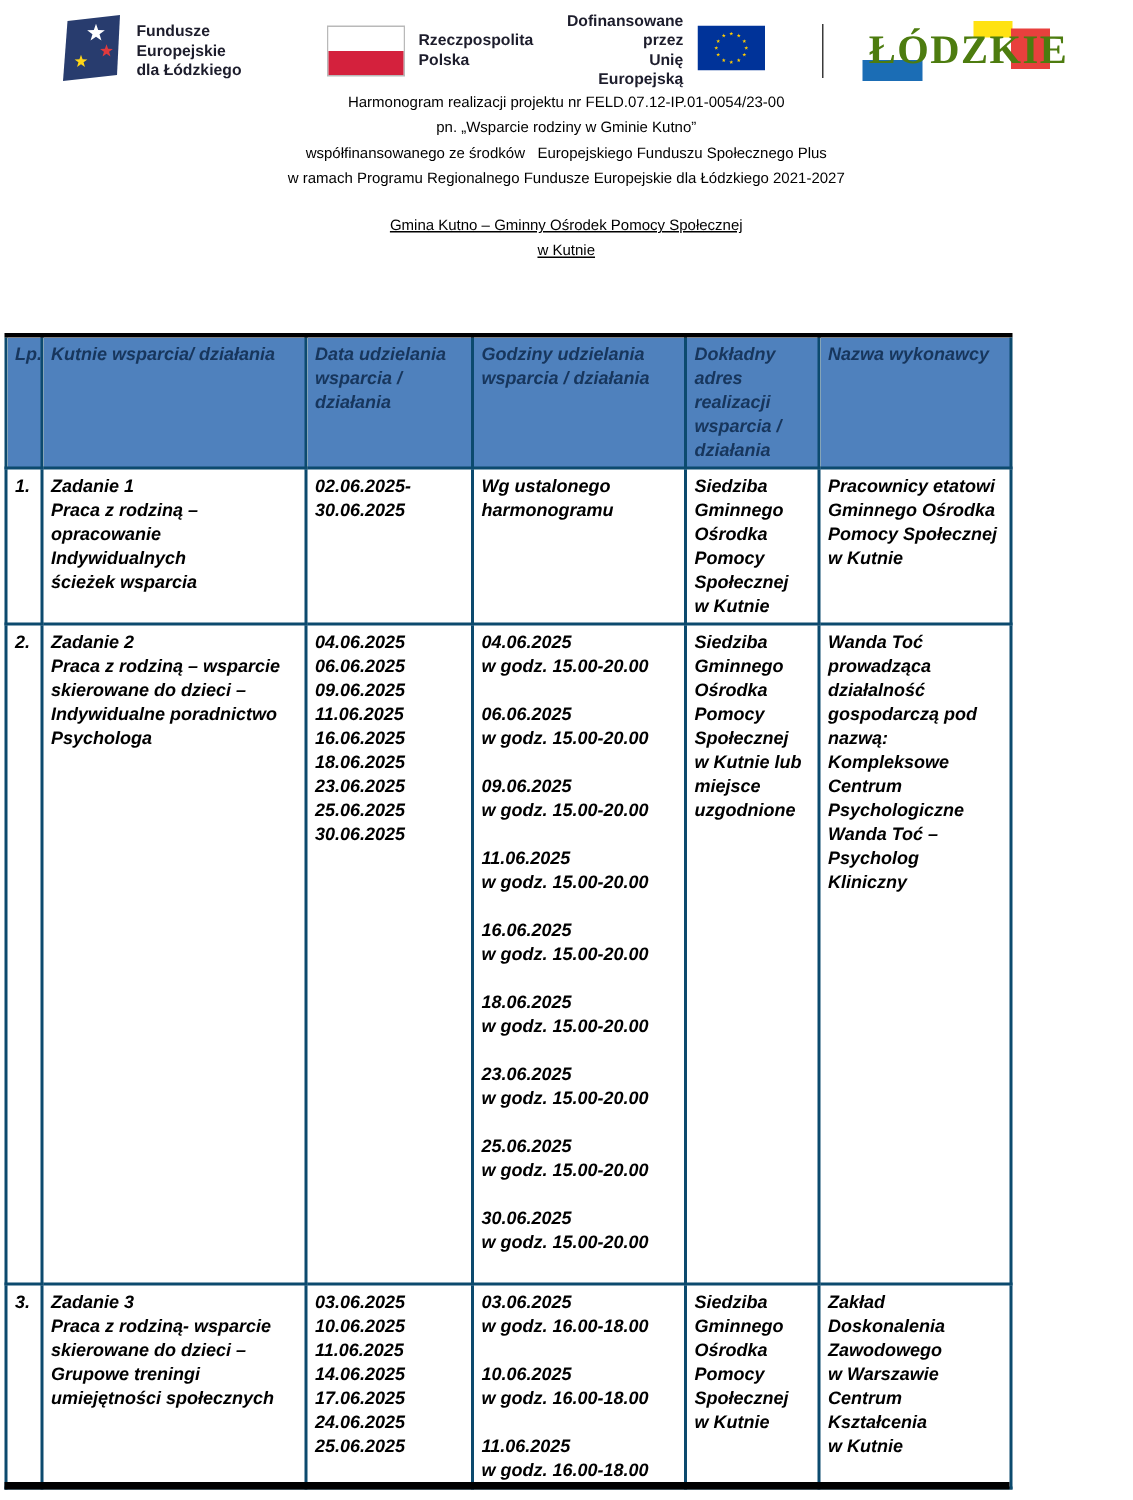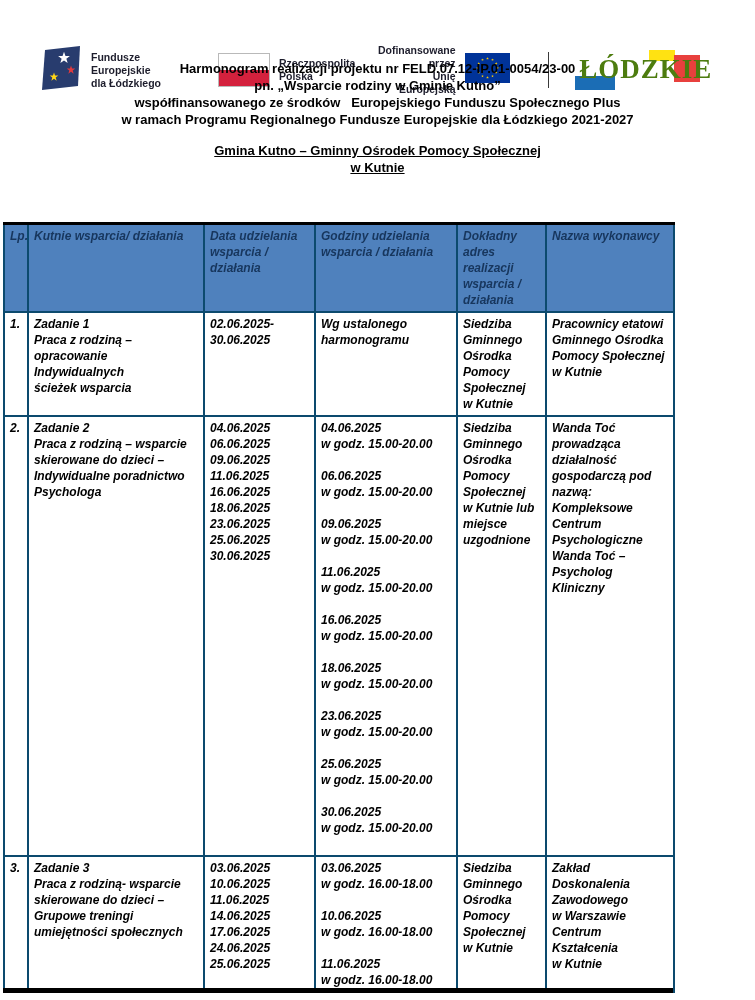--- a/index.html
+++ b/index.html
@@ -4,21 +4,21 @@
 <style>
   html,body { margin:0; padding:0; background:#ffffff; }
   .page {
     position:relative; width:755px; height:1000px; background:#ffffff;
     overflow:hidden; font-family:"Liberation Sans", sans-serif; color:#000;
   }
 
   
   .logos {
     position:absolute; top:8px; left:40px; width:660px; height:52px;
-    display:flex; align-items:center;margin-top:36px;
+    display:flex; align-items:center;
   }
   .logo-group { display:flex; align-items:center; }
   .logo-label {
     font-size:10.5px; font-weight:bold; line-height:13px; color:#1d1d2c;
     white-space:pre-line;
   }
   .fe-flag { width:42px; height:46px; margin-right:9px; }
   .pl-flag { width:52px; height:34px; border:1px solid #b9b9b9; margin-right:9px; box-sizing:border-box; }
   .pl-white { width:100%; height:50%; background:#ffffff; }
   .pl-red   { width:100%; height:50%; background:#d4213d; }
@@ -35,21 +35,21 @@
   .lz-yellow { left:74px; top:2px;  width:26px; height:11px; background:#ffe212; }
   .lz-red    { right:0; top:7px;   width:26px; height:27px; background:#e8403d; }
   .lz-text {
     position:absolute; left:4px; top:6px; font-family:Liberation Serif, serif;
     font-size:27px; font-weight:bold; letter-spacing:1px; color:#4d7c0f;
   }
 
   
   .title-block {
     position:absolute; top:60px; left:0; width:755px; text-align:center;
-    font-size:13px; font-weight:bold; line-height:17px;
+    font-size:10px; font-weight:normal; line-height:17px;
   }
   .title-main { white-space:pre-wrap; }
   .title-org  { margin-top:14px; white-space:pre-line; text-decoration:underline; }
   .title-month{ margin-top:12px; text-decoration:underline; }
 
   
   table.schedule {
     position:absolute; top:222px; left:3px; width:670px;
     border-collapse:collapse; table-layout:fixed;
     font-size:12px; font-weight:bold; font-style:italic; line-height:16px;

